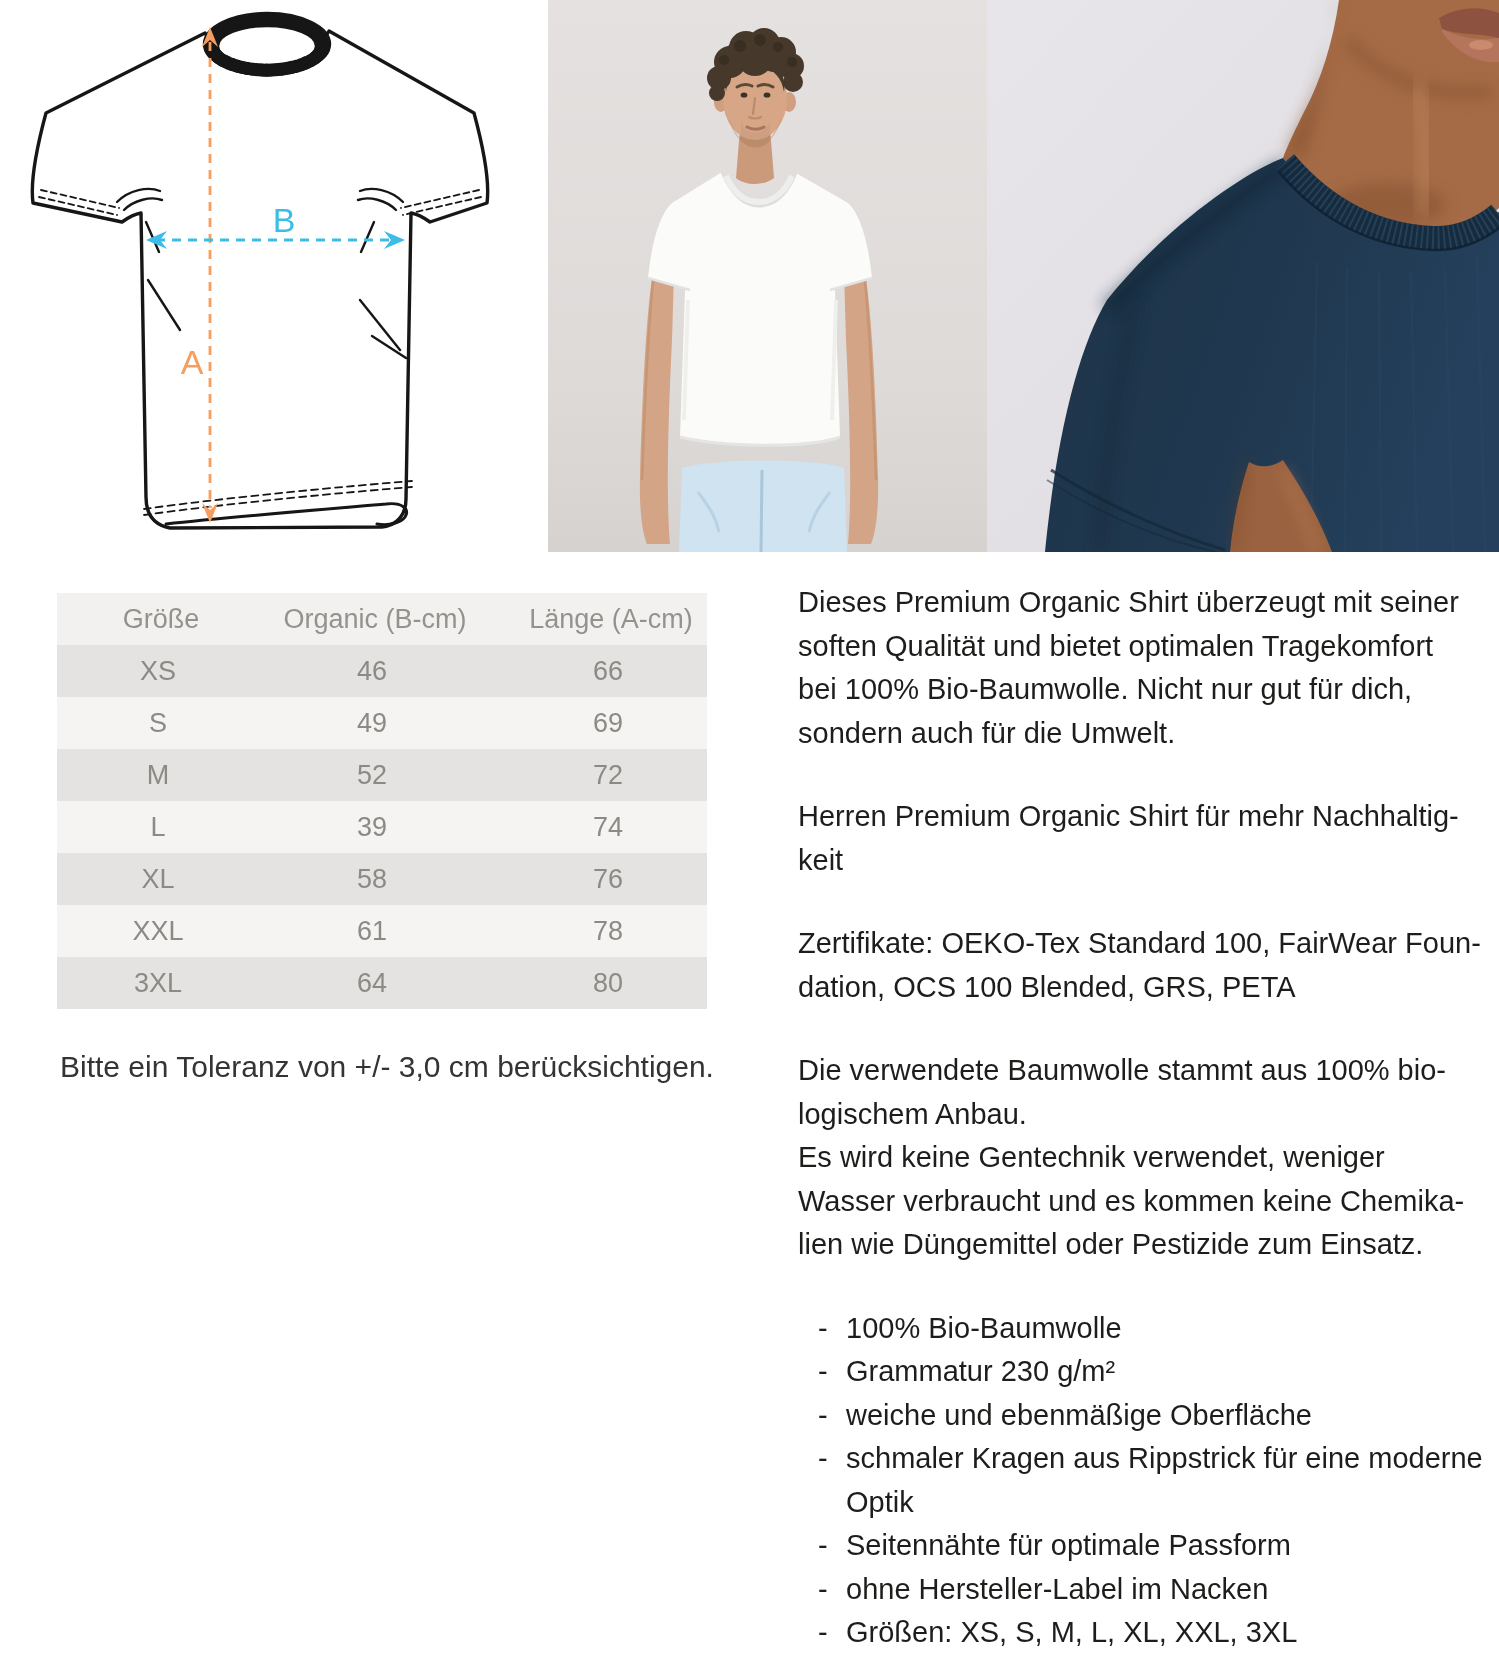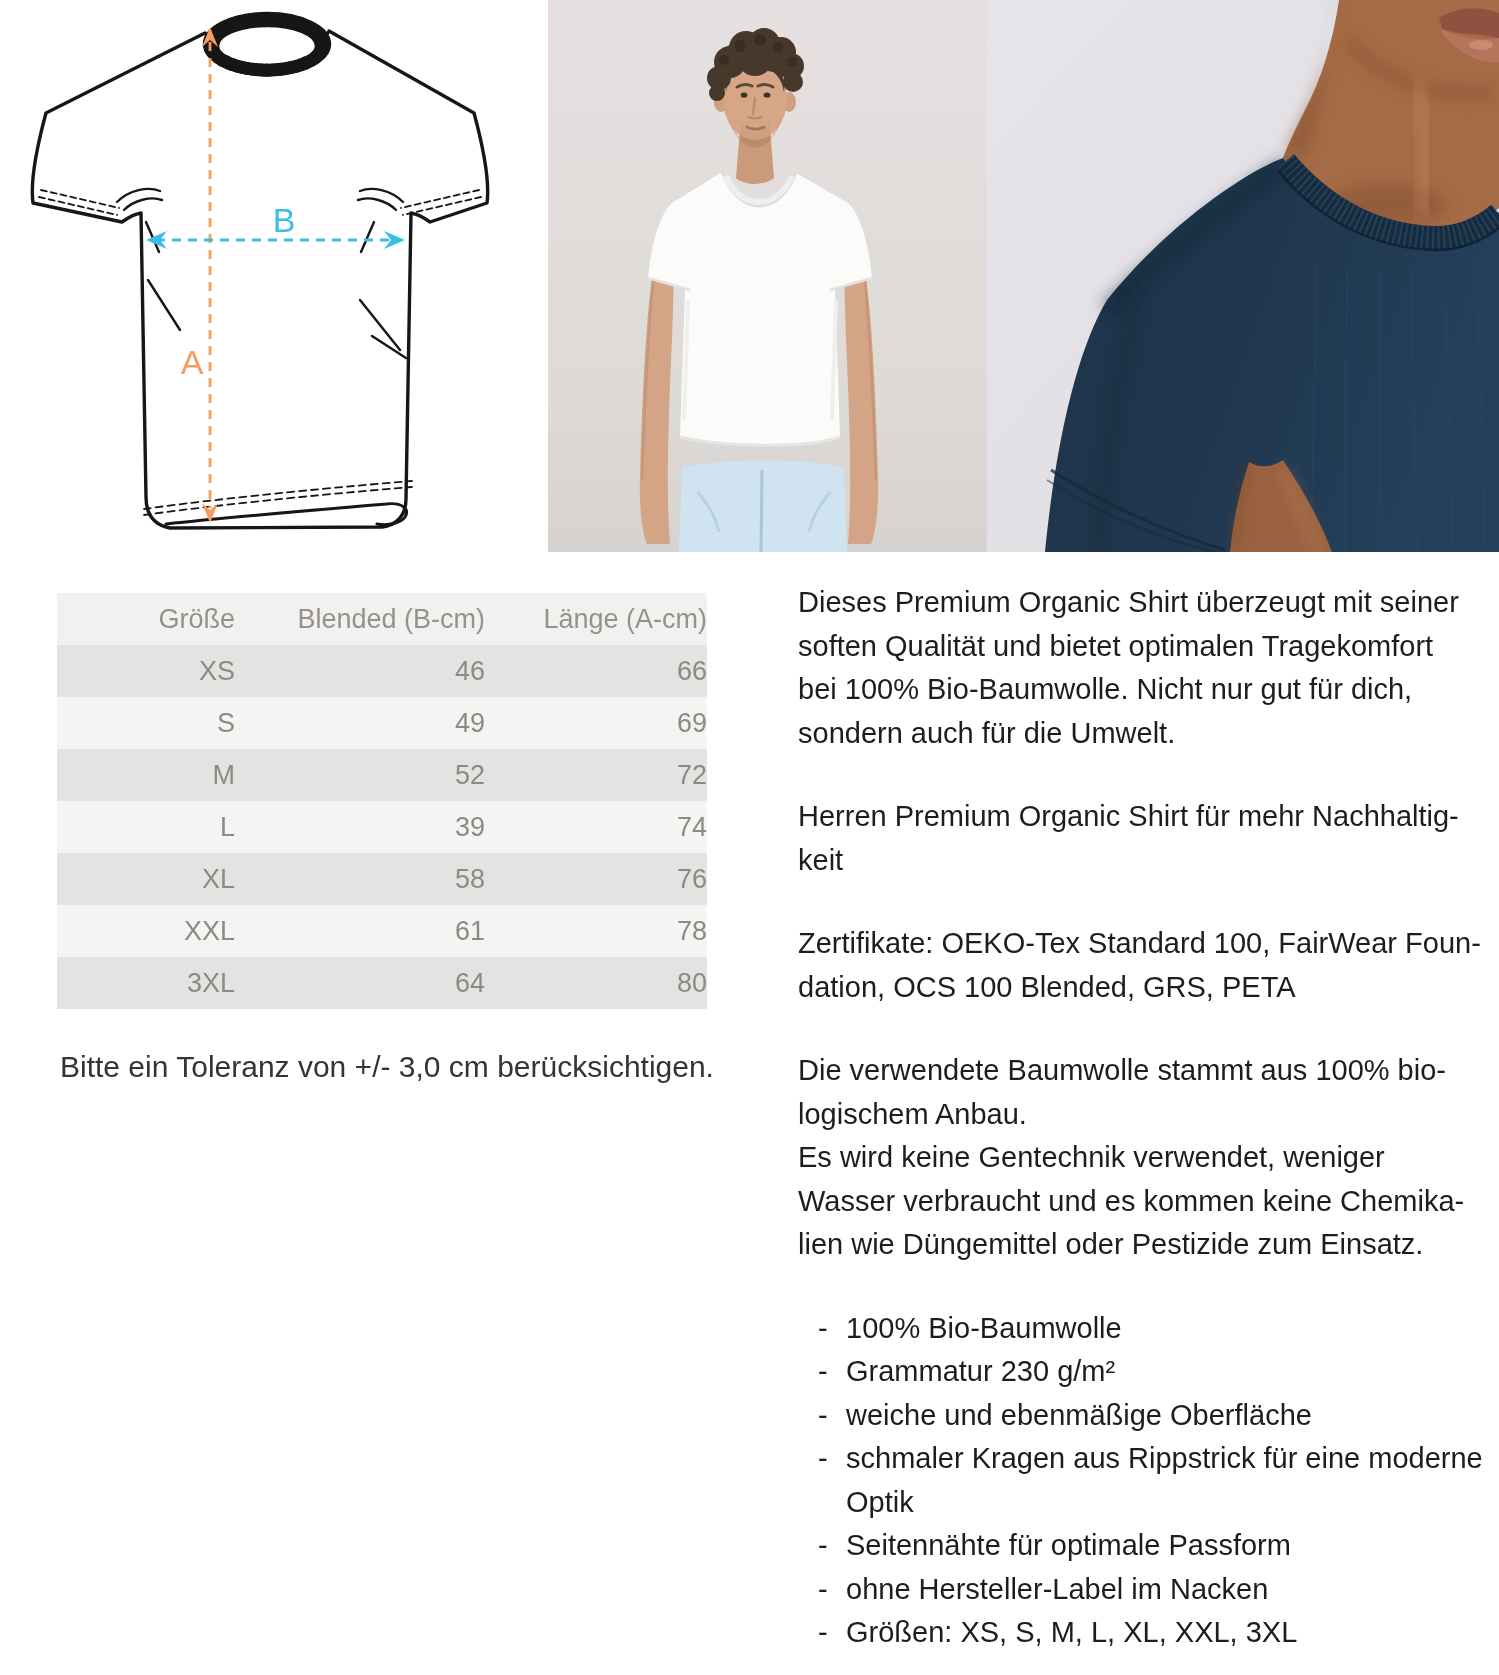--- a/index.html
+++ b/index.html
@@ -6,21 +6,21 @@
   .canvas{position:relative;width:1499px;height:1675px;background:#ffffff;overflow:hidden;}
 
   
   .diagram{position:absolute;left:20px;top:0;width:480px;height:545px;}
   .photo-model{position:absolute;left:548px;top:0;width:439px;height:552px;}
   .photo-detail{position:absolute;left:987px;top:0;width:512px;height:552px;}
   .diagram svg,.photo-model svg,.photo-detail svg{display:block;width:100%;height:100%;}
 
   
   .size-table{position:absolute;left:57px;top:593px;width:650px;border-collapse:collapse;table-layout:fixed;}
-  .size-table th,.size-table td{height:52px;padding:0 0 0 30px;text-align:right;font-weight:400;
+  .size-table th,.size-table td{height:52px;padding:0 0 0 30px;text-align:center;font-weight:400;
     font-size:27px;white-space:nowrap;overflow:hidden;}
   .size-table thead th{background:#f2f1ef;color:#95928d;}
   .size-table tbody td{color:#8d8a85;padding-left:24px;}
   .size-table tbody tr:nth-child(odd) td{background:#e4e3e1;}
   .size-table tbody tr:nth-child(even) td{background:#f5f4f3;}
 
   .tolerance{position:absolute;left:60px;top:1050px;font-size:30px;color:#343434;white-space:nowrap;}
 
   
   .description{position:absolute;left:798px;top:570px;width:700px;font-size:29px;line-height:43.5px;color:#1d1d1b;}
@@ -237,21 +237,21 @@
 
   <table class="size-table">
     <colgroup>
         <col style="width:178px">
         <col style="width:250px">
         <col style="width:222px">
       </colgroup>
     <thead>
       <tr>
         <th>Größe</th>
-        <th>Blended (B-cm)</th>
+        <th>Organic (B-cm)</th>
         <th>Länge (A-cm)</th>
       </tr>
     </thead>
     <tbody>
         <tr>
           <td>XS</td>
           <td>46</td>
           <td>66</td>
         </tr>
         <tr>

